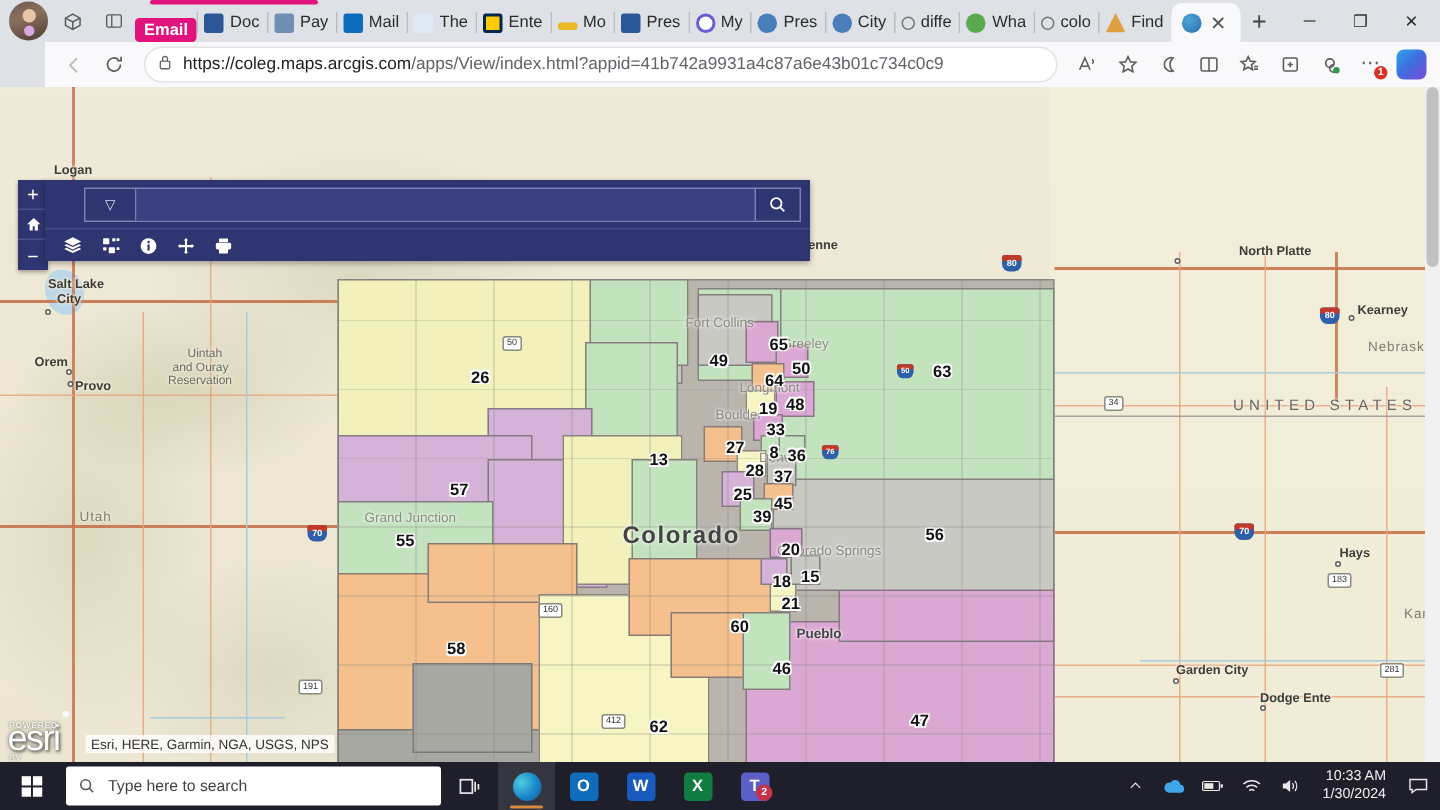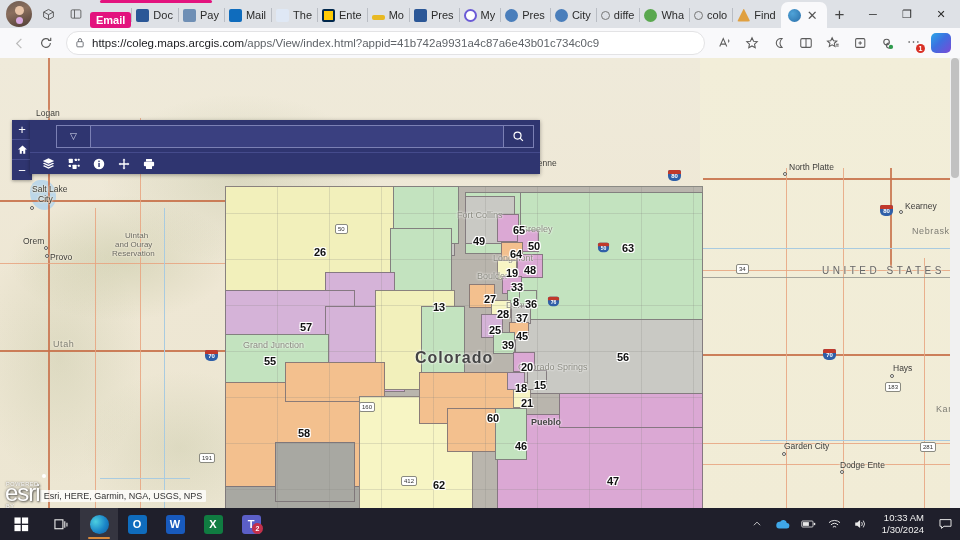--- a/index.html
+++ b/index.html
@@ -61,21 +61,21 @@
   }
   .tabclose { font-size: 13px; color: #555; padding: 0 2px; }
   .newtab { width: 26px; height: 26px; display: flex; align-items:center; justify-content:center;
             font-size: 17px; color: #444; flex: none; }
   .wincontrols { margin-left: auto; display: flex; align-items: flex-start; height: 28px; }
   .wincontrols div { width: 34px; height: 28px; display:flex; align-items:center; justify-content:center;
                       font-size: 11px; color: #2b2b2b; }
 
   .toolbar {
     height: 30px; background: #f9f9fb; display: flex; align-items: center;
-    padding: 1px 6px; gap: 1px;
+    padding: 1px 6px; gap: 1px; margin-left: 30px;
   }
   .tb-btn {
     width: 26px; height: 26px; border-radius: 4px; flex: none;
     display: flex; align-items: center; justify-content: center; color: #5c5c5c;
   }
   .tb-btn.dim { color: #bbb; }
   .omnibox {
     flex: 1; height: 24px; background: #fff; border-radius: 12px;
     display: flex; align-items: center; padding: 0 8px; gap: 7px;
     margin: 0 6px; border: 1px solid #e3e3e5;
@@ -120,21 +120,21 @@
   .road { position: absolute; background: #e8a37f; height: 1px; opacity: .85; }
   .road.major { background: #c8724b; height: 1.6px; opacity: .9; }
   .road.v { width: 1px; height: auto; }
   .road.vmajor { width: 1.6px; background: #c8724b; }
   .river { position: absolute; background: #a9cbe0; }
 
   .plabel {
     position: absolute; font-size: 8px; color: #6a6a62; white-space: nowrap;
     text-shadow: 0 0 2px #f3eddc, 0 0 2px #f3eddc, 0 0 3px #f3eddc;
   }
-  .plabel.city { color: #3c3c38; font-weight: normal; font-size: 8.5px; }
+  .plabel.city { color: #3c3c38; font-weight: bold; font-size: 8.5px; }
   .plabel.state { color: #7d7d72; font-size: 9px; letter-spacing: .6px; }
   .plabel.country { color: #666; font-size: 10px; letter-spacing: 3.5px; font-weight: 400; }
   .citydot {
     position: absolute; width: 4px; height: 4px; border-radius: 50%;
     background: #fff; border: 1px solid #5d5d57;
   }
   .shield {
     position: absolute; font-size: 6px; color: #333; background: #fff;
     border: 1px solid #8a8a80; border-radius: 2px; padding: 0 2px; line-height: 8px;
   }
@@ -207,21 +207,21 @@
   }
   .zoomctl div {
     height: 20px; display: flex; align-items: center; justify-content: center;
     color: #fff; font-size: 13px; border-bottom: 1px solid #4a5090;
   }
   .zoomctl div:last-child { border-bottom: none; }
 
   
   .esri-attr {
     position: absolute; left: 4px; bottom: 4px; z-index: 110;
-    display: flex; align-items: flex-end; gap: 0;
+    display: flex; align-items: flex-end; gap: 17px;
   }
   .esri-logo {
     font-size: 24px; font-weight: 300; color: #fff; line-height: 22px;
     letter-spacing: -1px; text-shadow: 0 0 3px rgba(80,80,80,.9), 1px 1px 2px rgba(0,0,0,.5);
     position: relative; padding-left: 1px;
   }
   .powered {
     position: absolute; left: 2px; top: -9px; font-size: 5.5px; color: #fff;
     letter-spacing: .6px; text-shadow: 0 0 2px rgba(0,0,0,.7);
   }
@@ -484,21 +484,21 @@
     <div class="plabel city" style="left:23px; top:178px">Orem</div>
     <div class="citydot" style="left:44px; top:188px"></div>
     <div class="plabel city" style="left:50px; top:194px">Provo</div>
     <div class="citydot" style="left:45px; top:196px"></div>
     <div class="plabel state" style="left:53px; top:281px">Utah</div>
     <div class="plabel" style="left:125px; top:173px">Uintah</div>
     <div class="plabel" style="left:115px; top:182px">and Ouray</div>
     <div class="plabel" style="left:112px; top:191px">Reservation</div>
 
     <div class="plabel city" style="left:518px; top:100px">Cheyenne</div>
-    <div class="plabel city" style="left:789px; top:104px">North Platte</div>
+    <div class="plabel city" style="left:826px; top:104px">North Platte</div>
     <div class="citydot" style="left:783px; top:114px"></div>
     <div class="plabel city" style="left:905px; top:143px">Kearney</div>
     <div class="citydot" style="left:899px; top:152px"></div>
     <div class="plabel state" style="left:912px; top:168px">Nebraska</div>
     <div class="plabel country" style="left:822px; top:207px">UNITED STATES</div>
     <div class="road major" style="left:703px; top:219px; width:257px; background:#9b9b93; height:1.2px"></div>
     <div class="plabel city" style="left:893px; top:305px">Hays</div>
     <div class="citydot" style="left:890px; top:316px"></div>
     <div class="plabel state" style="left:936px; top:346px">Kansas</div>
     <div class="plabel city" style="left:784px; top:383px">Garden City</div>
@@ -707,20 +707,27 @@
 
 <div class="taskbar">
   <div class="startbtn">
     <svg width="15" height="15" viewBox="0 0 16 16" fill="#fff">
       <rect x="0.5" y="0.5" width="6.6" height="6.6"></rect>
         <rect x="8.5" y="0.5" width="6.6" height="6.6"></rect>
       <rect x="0.5" y="8.5" width="6.6" height="6.6"></rect>
         <rect x="8.5" y="8.5" width="6.6" height="6.6"></rect>
     </svg>
   </div>
+  <div class="tsearch">
+    <svg width="12" height="12" viewBox="0 0 16 16" fill="none" stroke="#555" stroke-width="1.4">
+      <circle cx="6.8" cy="6.8" r="4.3"></circle>
+        <path d="M10 10l3.4 3.4"></path>
+    </svg>
+    <span>Type here to search</span>
+  </div>
   <div class="tb-item">
     <svg width="15" height="15" viewBox="0 0 16 16" fill="none" stroke="#e8e8e8" stroke-width="1.2">
       <rect x="1" y="3" width="8.5" height="9.5"></rect>
         <path d="M11.5 4.5v7M13.8 6v4"></path>
     </svg>
   </div>
 
   <div class="tb-item active">
     <span class="appicon" style="background:radial-gradient(circle at 30% 35%,#4ccfe0,#1b86c8 55%,#0d5a9e);border-radius:50%"></span>
   </div>

